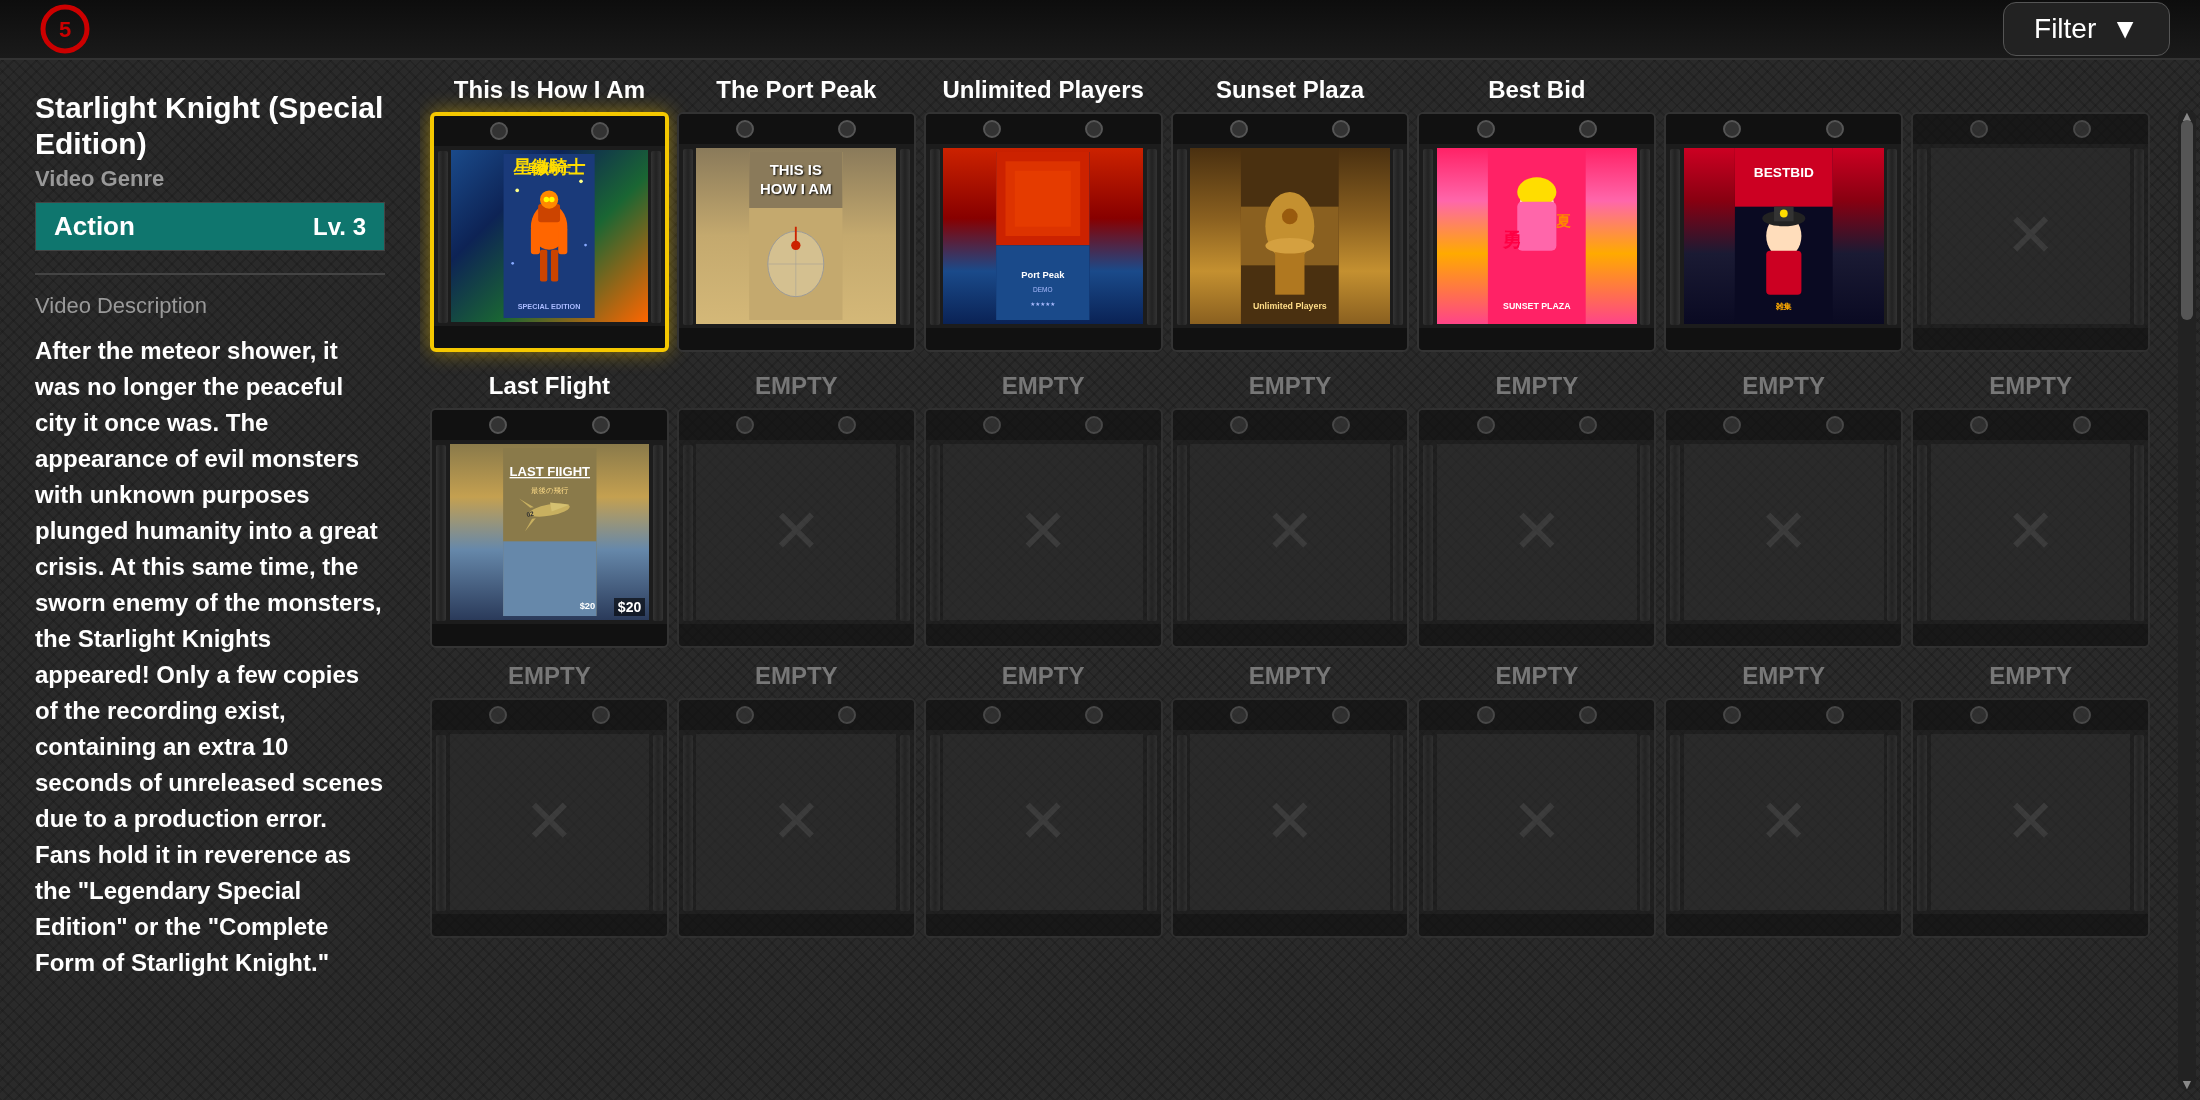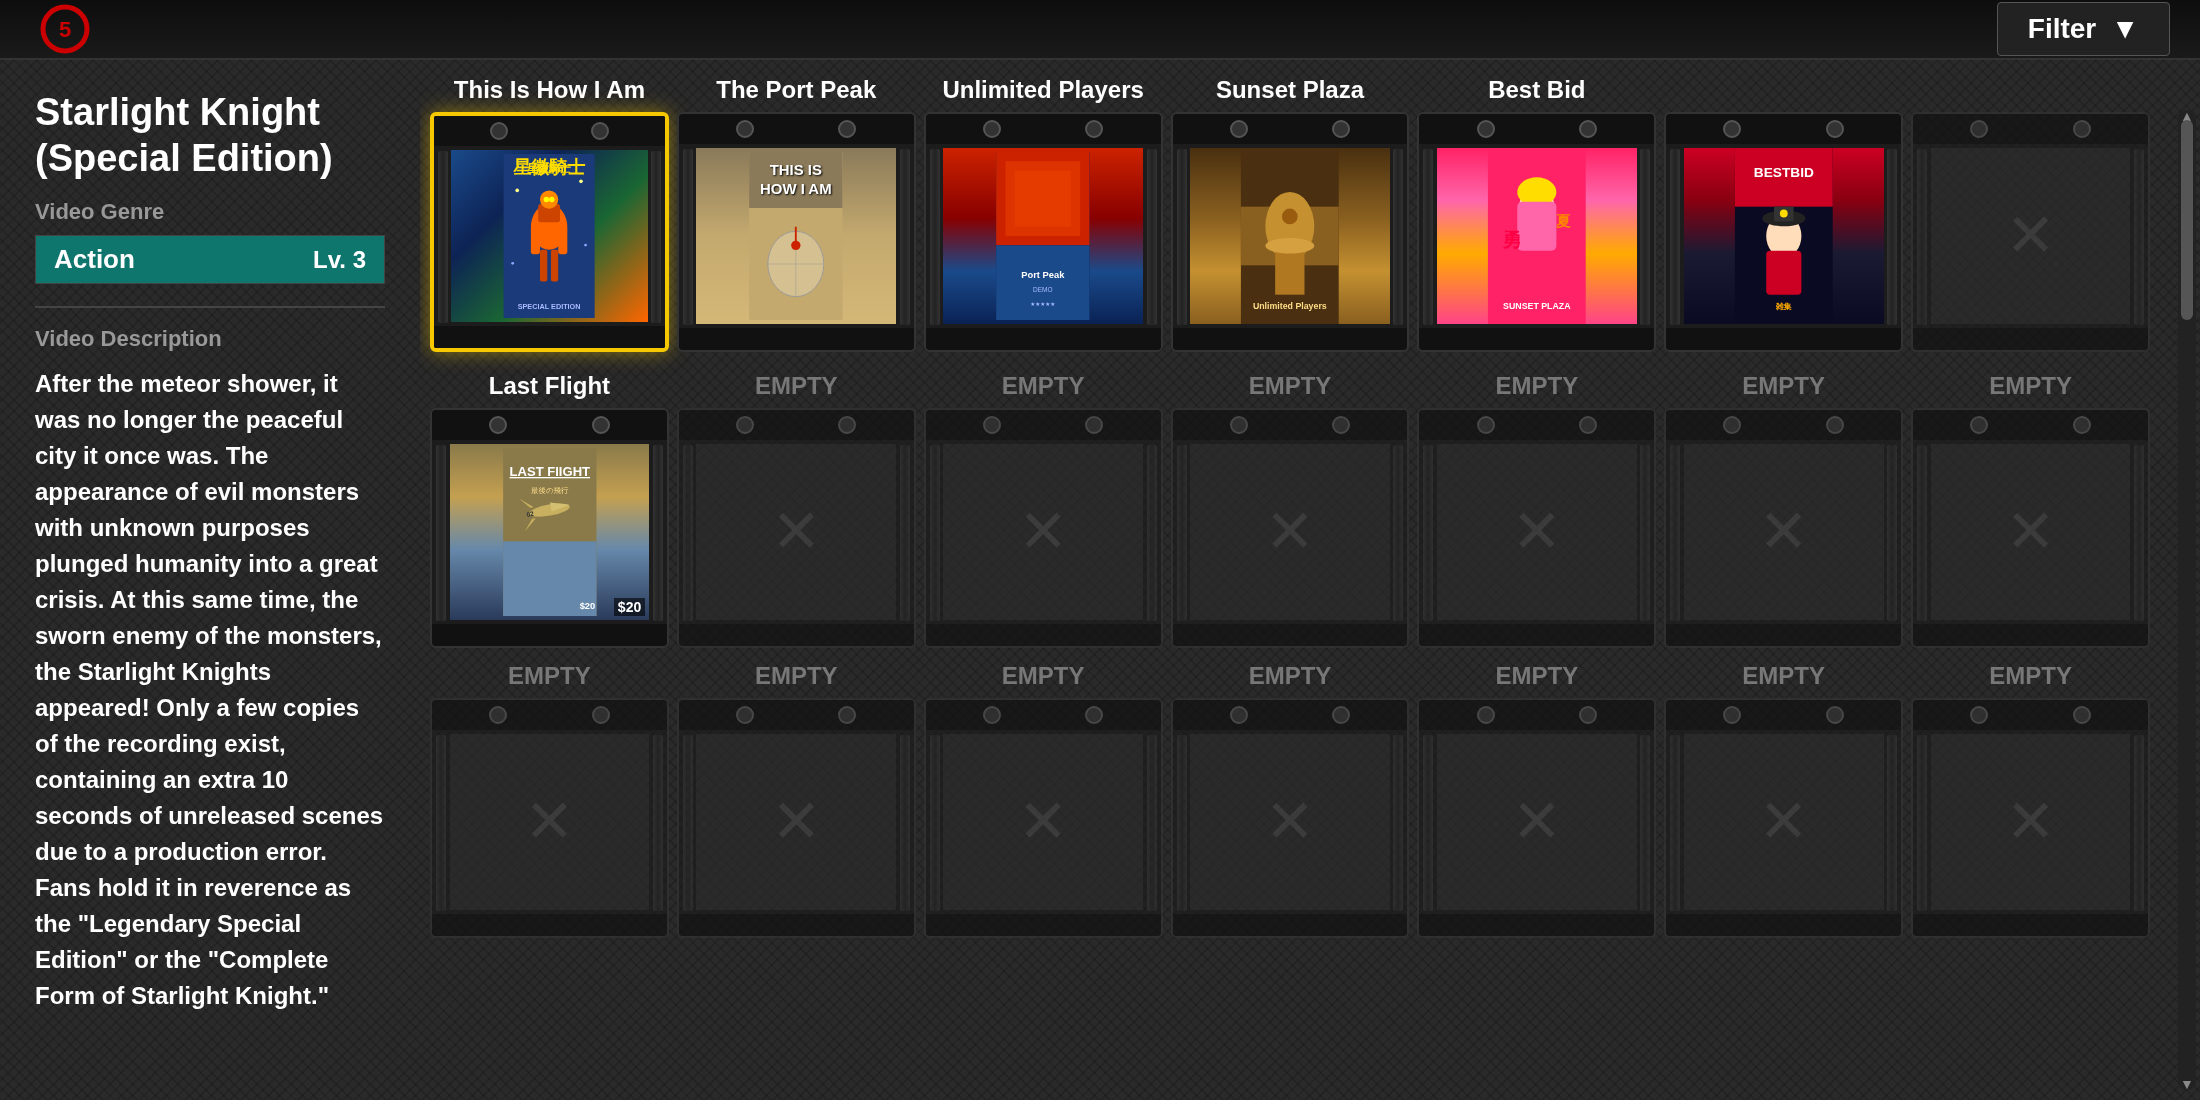--- a/index.html
+++ b/index.html
@@ -50,26 +50,26 @@
       width: 60px;
       height: 50px;
     }
 
     .filter-btn {
       background: #222;
       border: 1px solid #555;
       color: #fff;
       padding: 10px 30px;
       font-size: 28px;
-      font-weight: bold;
+      font-weight: normal;
       cursor: pointer;
       display: flex;
       align-items: center;
       gap: 15px;
-      border-radius: 4px;
+      border-radius: 13px;
     }
 
     
     .main-layout {
       position: relative;
       z-index: 1;
       display: flex;
       width: 100%;
       height: calc(100% - 60px);
     }
@@ -78,24 +78,24 @@
     .left-panel {
       width: 420px;
       min-width: 420px;
       padding: 30px 35px;
       color: #fff;
       position: relative;
       z-index: 1;
     }
 
     .game-title {
-      font-size: 38px;
+      font-size: 30px;
       font-weight: 900;
       line-height: 1.2;
-      margin-bottom: 18px;
+      margin-bottom: 4px;
       color: #fff;
     }
 
     .video-genre-label {
       font-size: 22px;
       color: #999;
       font-weight: 600;
       margin-bottom: 10px;
     }
 
@@ -123,21 +123,21 @@
 
     .divider {
       height: 2px;
       background: #444;
       margin-bottom: 18px;
     }
 
     .video-desc-label {
       font-size: 22px;
       color: #999;
-      font-weight: 700;
+      font-weight: 400;
       margin-bottom: 14px;
     }
 
     .description {
       font-size: 24px;
       line-height: 1.5;
       color: #fff;
       font-weight: 700;
     }
 

